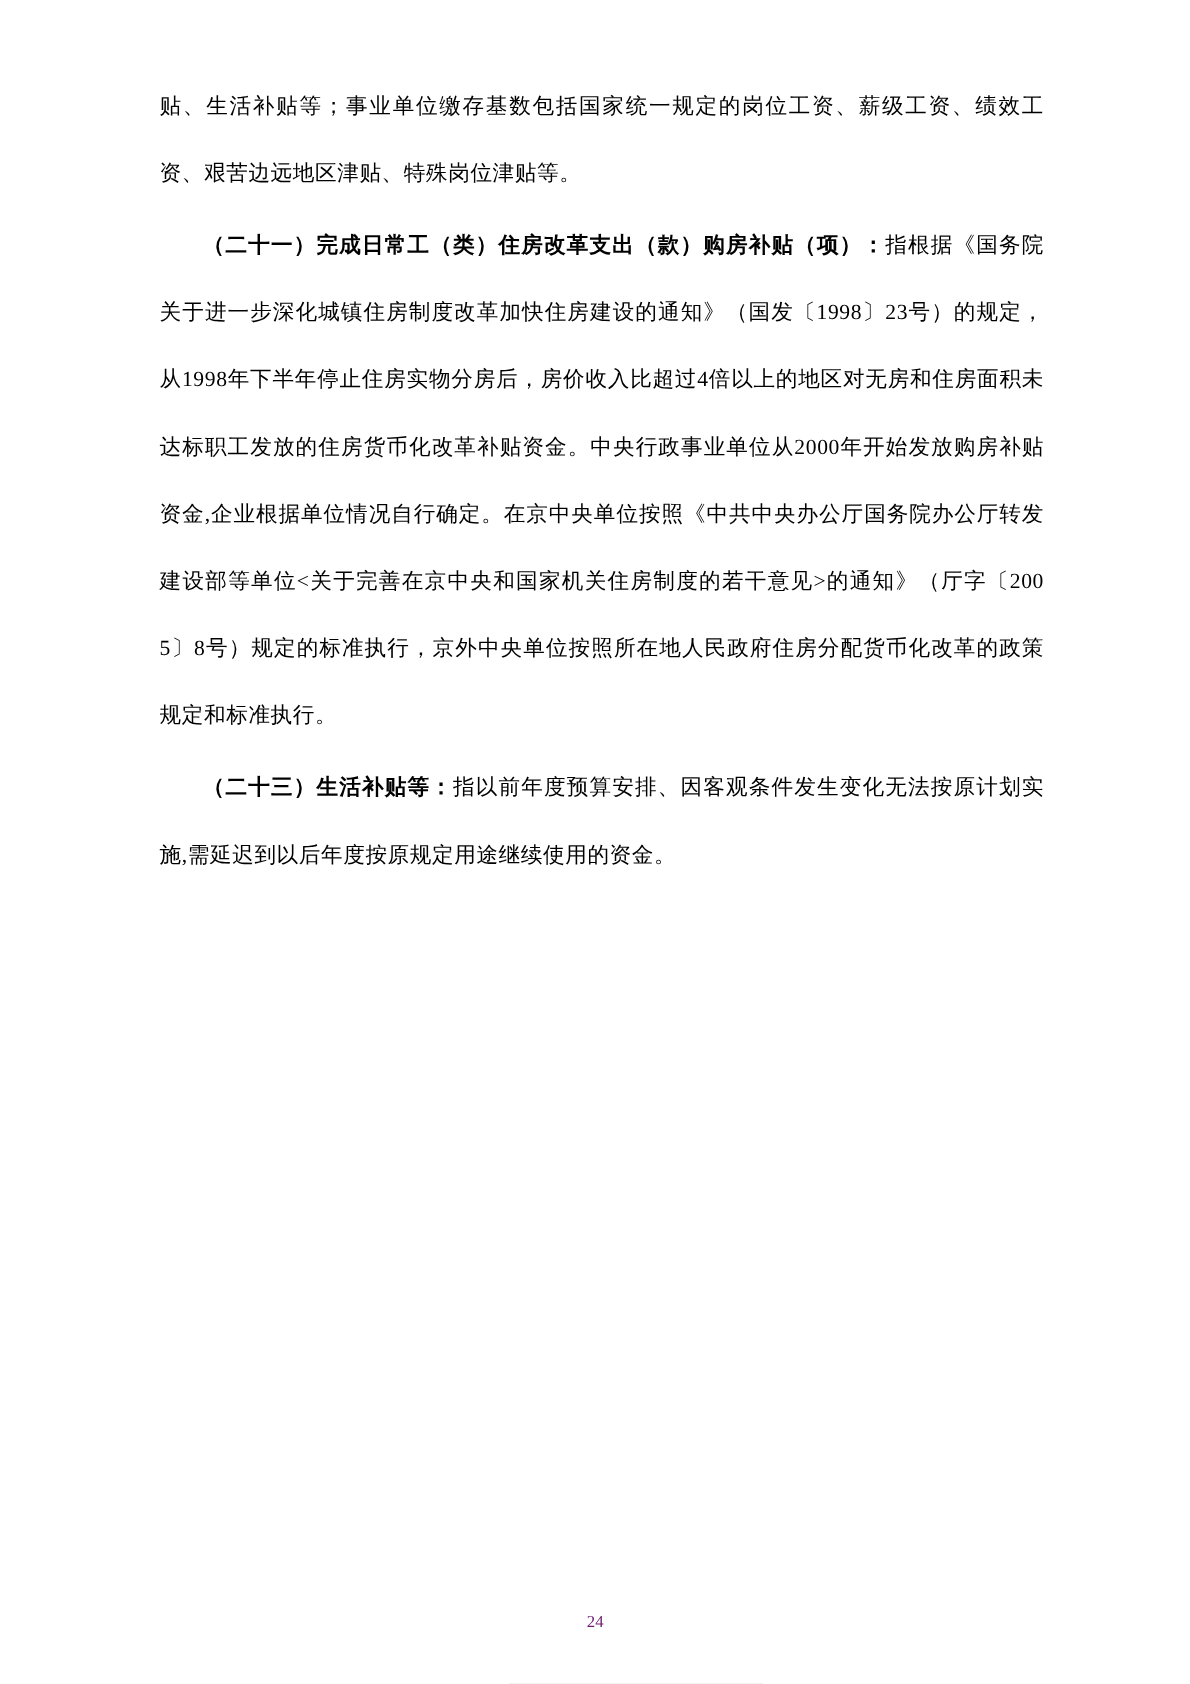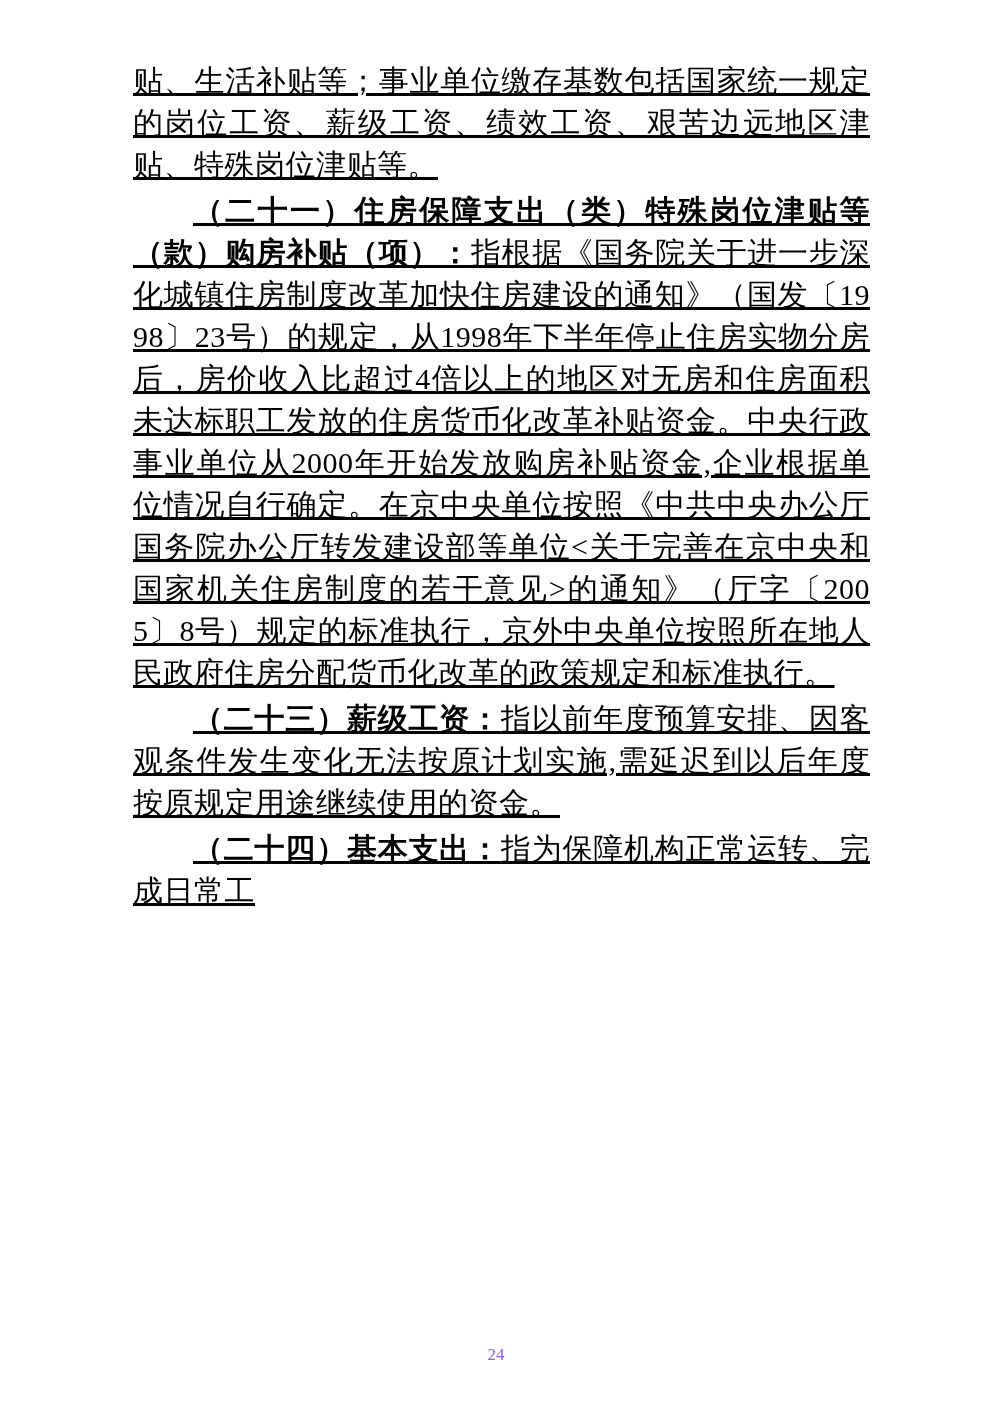--- a/index.html
+++ b/index.html
@@ -18,53 +18,51 @@
     overflow: hidden;
   }
   .doc-body {
     position: absolute;
     left: 133px;
     top: 60px;
     width: 737px;
   }
   .para {
     margin: 0 0 4px 0;
-    font-size: 30px;
-    line-height: 42px;
+    font-size: 18px;
+    line-height: 56px;
     text-align: justify;
     text-align-last: left;
     text-justify: inter-character;
     letter-spacing: 0.5px;
     word-break: break-all;
-    text-decoration: underline;
   }
   .para.indent {
     text-indent: 2em;
   }
   .run {
     font-weight: normal;
   }
   .run.bold {
     font-weight: bold;
   }
   .page-number {
     position: absolute;
     left: 0;
     right: 0;
     top: 1345px;
     text-align: center;
-    font-size: 17px;
+    font-size: 14px;
     font-family: "Liberation Serif", "DejaVu Serif", serif;
-    color: #8b5cf6;
+    color: #701a75;
   }
 </style>
 </head>
 <body>
 
 <div class="page">
   <div class="doc-body">
       <p class="para"><span class="run">贴、生活补贴等；事业单位缴存基数包括国家统一规定的岗位工资、薪级工资、绩效工资、艰苦边远地区津贴、特殊岗位津贴等。</span></p>
-      <p class="para indent"><span class="run bold">（二十一）住房保障支出（类）特殊岗位津贴等（款）购房补贴（项）：</span><span class="run">指根据《国务院关于进一步深化城镇住房制度改革加快住房建设的通知》（国发〔1998〕23号）的规定，从1998年下半年停止住房实物分房后，房价收入比超过4倍以上的地区对无房和住房面积未达标职工发放的住房货币化改革补贴资金。中央行政事业单位从2000年开始发放购房补贴资金,企业根据单位情况自行确定。在京中央单位按照《中共中央办公厅国务院办公厅转发建设部等单位&lt;关于完善在京中央和国家机关住房制度的若干意见&gt;的通知》（厅字〔2005〕8号）规定的标准执行，京外中央单位按照所在地人民政府住房分配货币化改革的政策规定和标准执行。</span></p>
-      <p class="para indent"><span class="run bold">（二十三）薪级工资：</span><span class="run">指以前年度预算安排、因客观条件发生变化无法按原计划实施,需延迟到以后年度按原规定用途继续使用的资金。</span></p>
-      <p class="para indent"><span class="run bold">（二十四）基本支出：</span><span class="run">指为保障机构正常运转、完成日常工</span></p>
+      <p class="para indent"><span class="run bold">（二十一）完成日常工（类）住房改革支出（款）购房补贴（项）：</span><span class="run">指根据《国务院关于进一步深化城镇住房制度改革加快住房建设的通知》（国发〔1998〕23号）的规定，从1998年下半年停止住房实物分房后，房价收入比超过4倍以上的地区对无房和住房面积未达标职工发放的住房货币化改革补贴资金。中央行政事业单位从2000年开始发放购房补贴资金,企业根据单位情况自行确定。在京中央单位按照《中共中央办公厅国务院办公厅转发建设部等单位&lt;关于完善在京中央和国家机关住房制度的若干意见&gt;的通知》（厅字〔2005〕8号）规定的标准执行，京外中央单位按照所在地人民政府住房分配货币化改革的政策规定和标准执行。</span></p>
+      <p class="para indent"><span class="run bold">（二十三）生活补贴等：</span><span class="run">指以前年度预算安排、因客观条件发生变化无法按原计划实施,需延迟到以后年度按原规定用途继续使用的资金。</span></p>
     </div>
   <div class="page-number">24</div>
 </div>
 
 </body></html>

